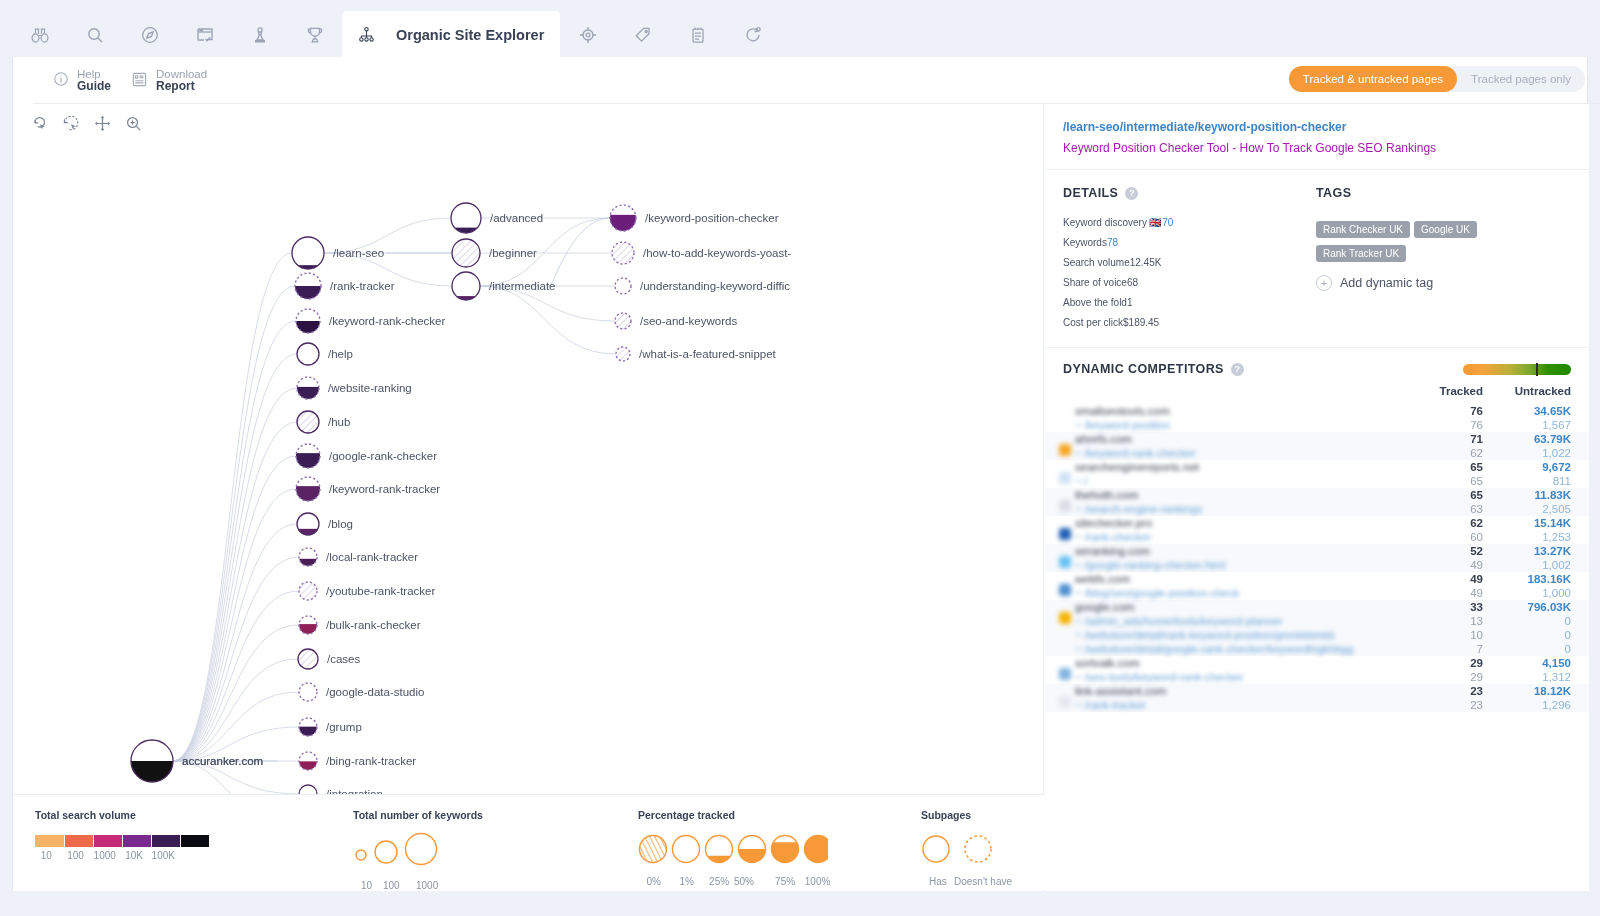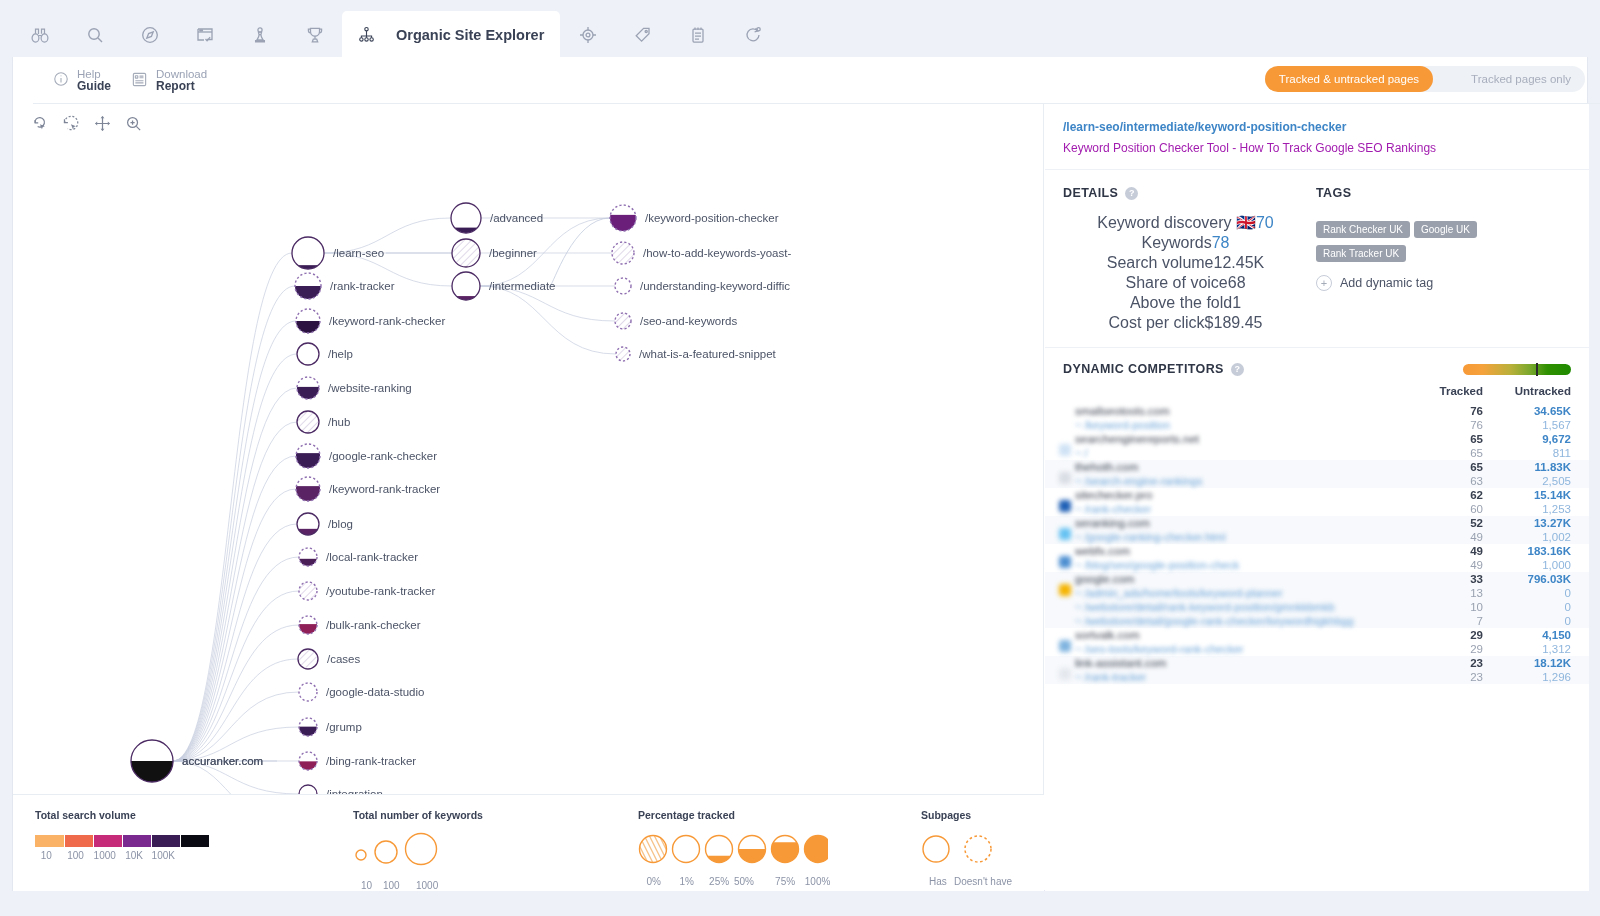--- a/index.html
+++ b/index.html
@@ -52,21 +52,21 @@
   .act {
     display: flex; align-items: center; gap: 8px;
     margin-left: 20px; cursor: pointer;
     color: #9aa2b4; font-size: 11.5px; line-height: 12px;
   }
   .act .lbl { display: flex; flex-direction: column; }
   .act .lbl .l2 { color: #3a4256; font-weight: bold; font-size: 12px; }
   #toggle-group {
     position: absolute; right: 22px; top: 9px;
     height: 26px; background: #eef1f6; border-radius: 13px;
-    display: flex; align-items: center; padding: 0; gap: 24px;
+    display: flex; align-items: center; padding: 0;
   }
   #toggle-group .tg {
     height: 26px; padding: 0 14px; border-radius: 13px;
     display: flex; align-items: center; justify-content: center;
     font-size: 11.5px; color: #a8aebd; cursor: pointer; white-space: nowrap;
   }
   #toggle-group .tg.on { background: #f79937; color: #fff; }
   
   #graphwrap {
     position: absolute; left: 0; top: 47px;
@@ -103,22 +103,22 @@
   }
   .qmark {
     width: 13px; height: 13px; border-radius: 50%;
     background: #c6ccd8; color: #fff; font-size: 9px;
     display: inline-flex; align-items: center; justify-content: center;
     font-weight: bold;
   }
   #details-area { display: flex; padding: 16px 18px 0 18px; }
   #details-col { width: 245px; }
   .drow {
-    display: flex; justify-content: center;
-    font-size: 16px; color: #4b5366; padding: 2px 0; line-height: 16px;
+    display: flex; justify-content: flex-start;
+    font-size: 10px; color: #4b5366; padding: 2px 0; line-height: 16px;
   }
   .drow .v { color: #3d85c6; }
   .drow .v.plain { color: #4b5366; }
   #tags-col { margin-left: 8px; }
   .tag {
     display: inline-block; background: #9aa0ac; color: #fff;
     font-size: 10px; padding: 3px 7px; border-radius: 3px;
     margin: 0 4px 5px 0;
   }
   #add-tag {
@@ -817,20 +817,37 @@
             </td>
             <td class="tcol">
               <div class="cnum-main">76</div>
               <div class="cnum-sub">76</div>
             </td>
             <td class="ucol">
               <div class="cnum-main blue">34.65K</div>
               <div class="cnum-sub blue">1,567</div>
             </td>
           </tr>
+          <tr class="crow alt">
+            <td class="fav">
+              <i style="background: rgb(245, 166, 35);"></i>
+            </td>
+            <td>
+              <div class="cdomain">ahrefs.com</div>
+              <div class="cpath">~ /keyword-rank-checker</div>
+            </td>
+            <td class="tcol">
+              <div class="cnum-main">71</div>
+              <div class="cnum-sub">62</div>
+            </td>
+            <td class="ucol">
+              <div class="cnum-main blue">63.79K</div>
+              <div class="cnum-sub blue">1,022</div>
+            </td>
+          </tr>
           <tr class="crow">
             <td class="fav">
               <i style="background: rgb(207, 226, 245);"></i>
             </td>
             <td>
               <div class="cdomain">searchenginereports.net</div>
               <div class="cpath">~ /</div>
             </td>
             <td class="tcol">
               <div class="cnum-main">65</div>

